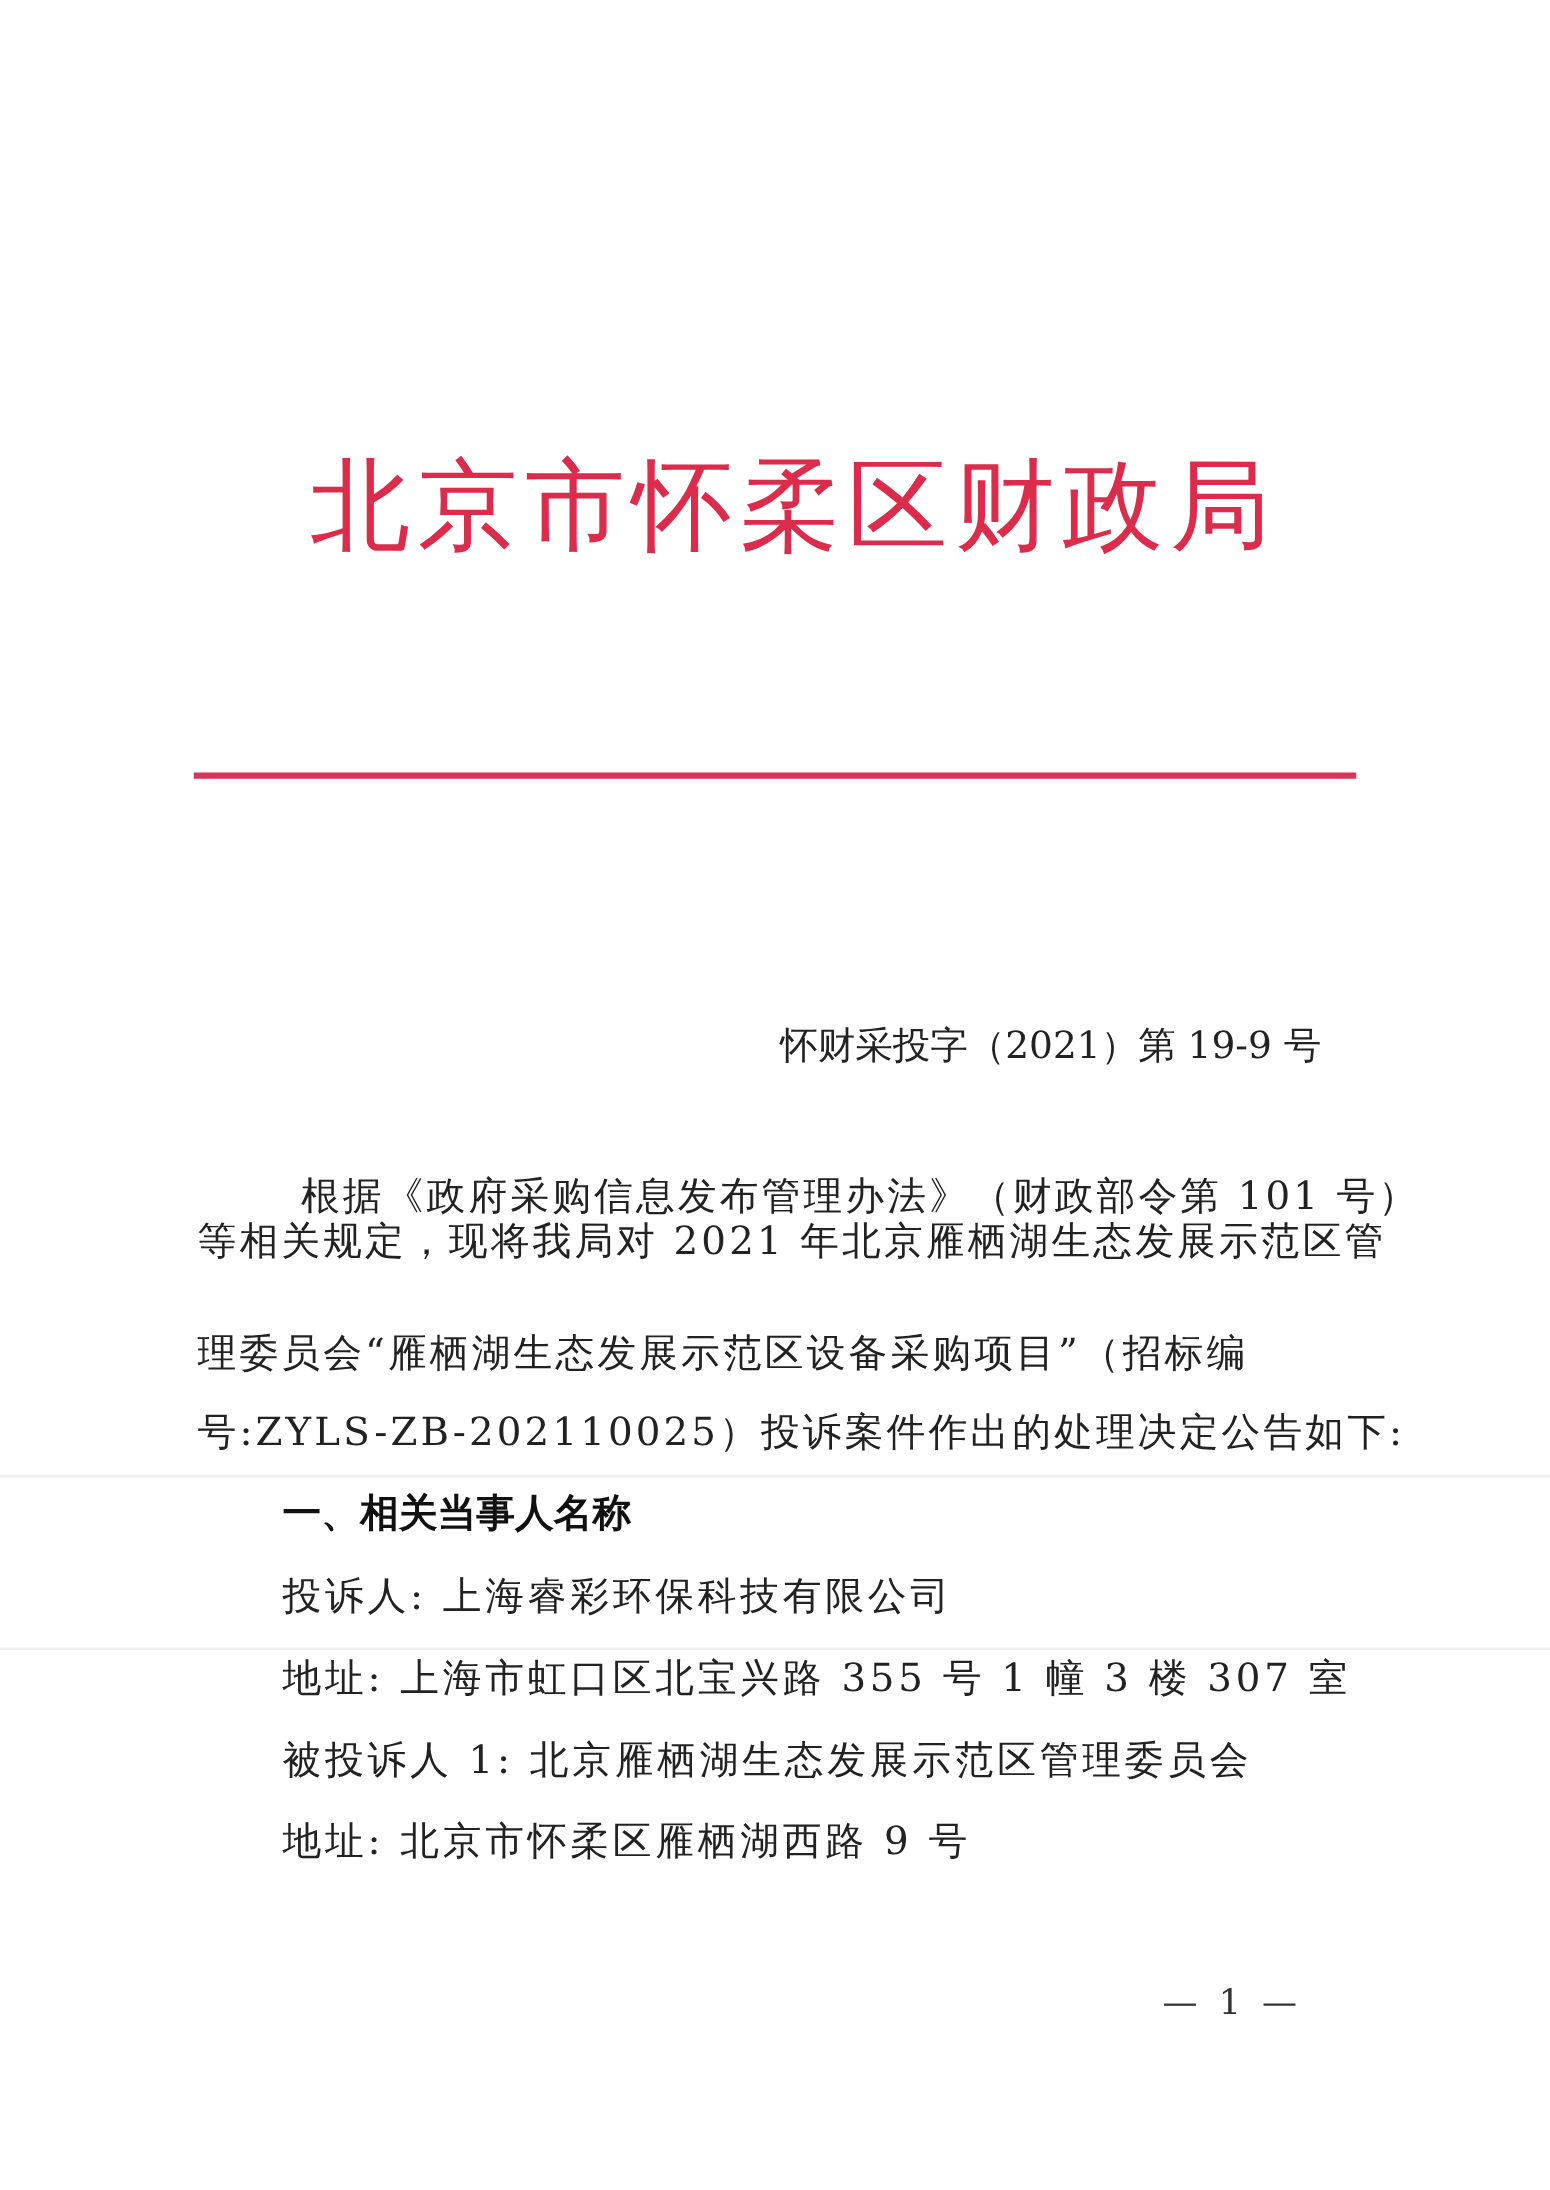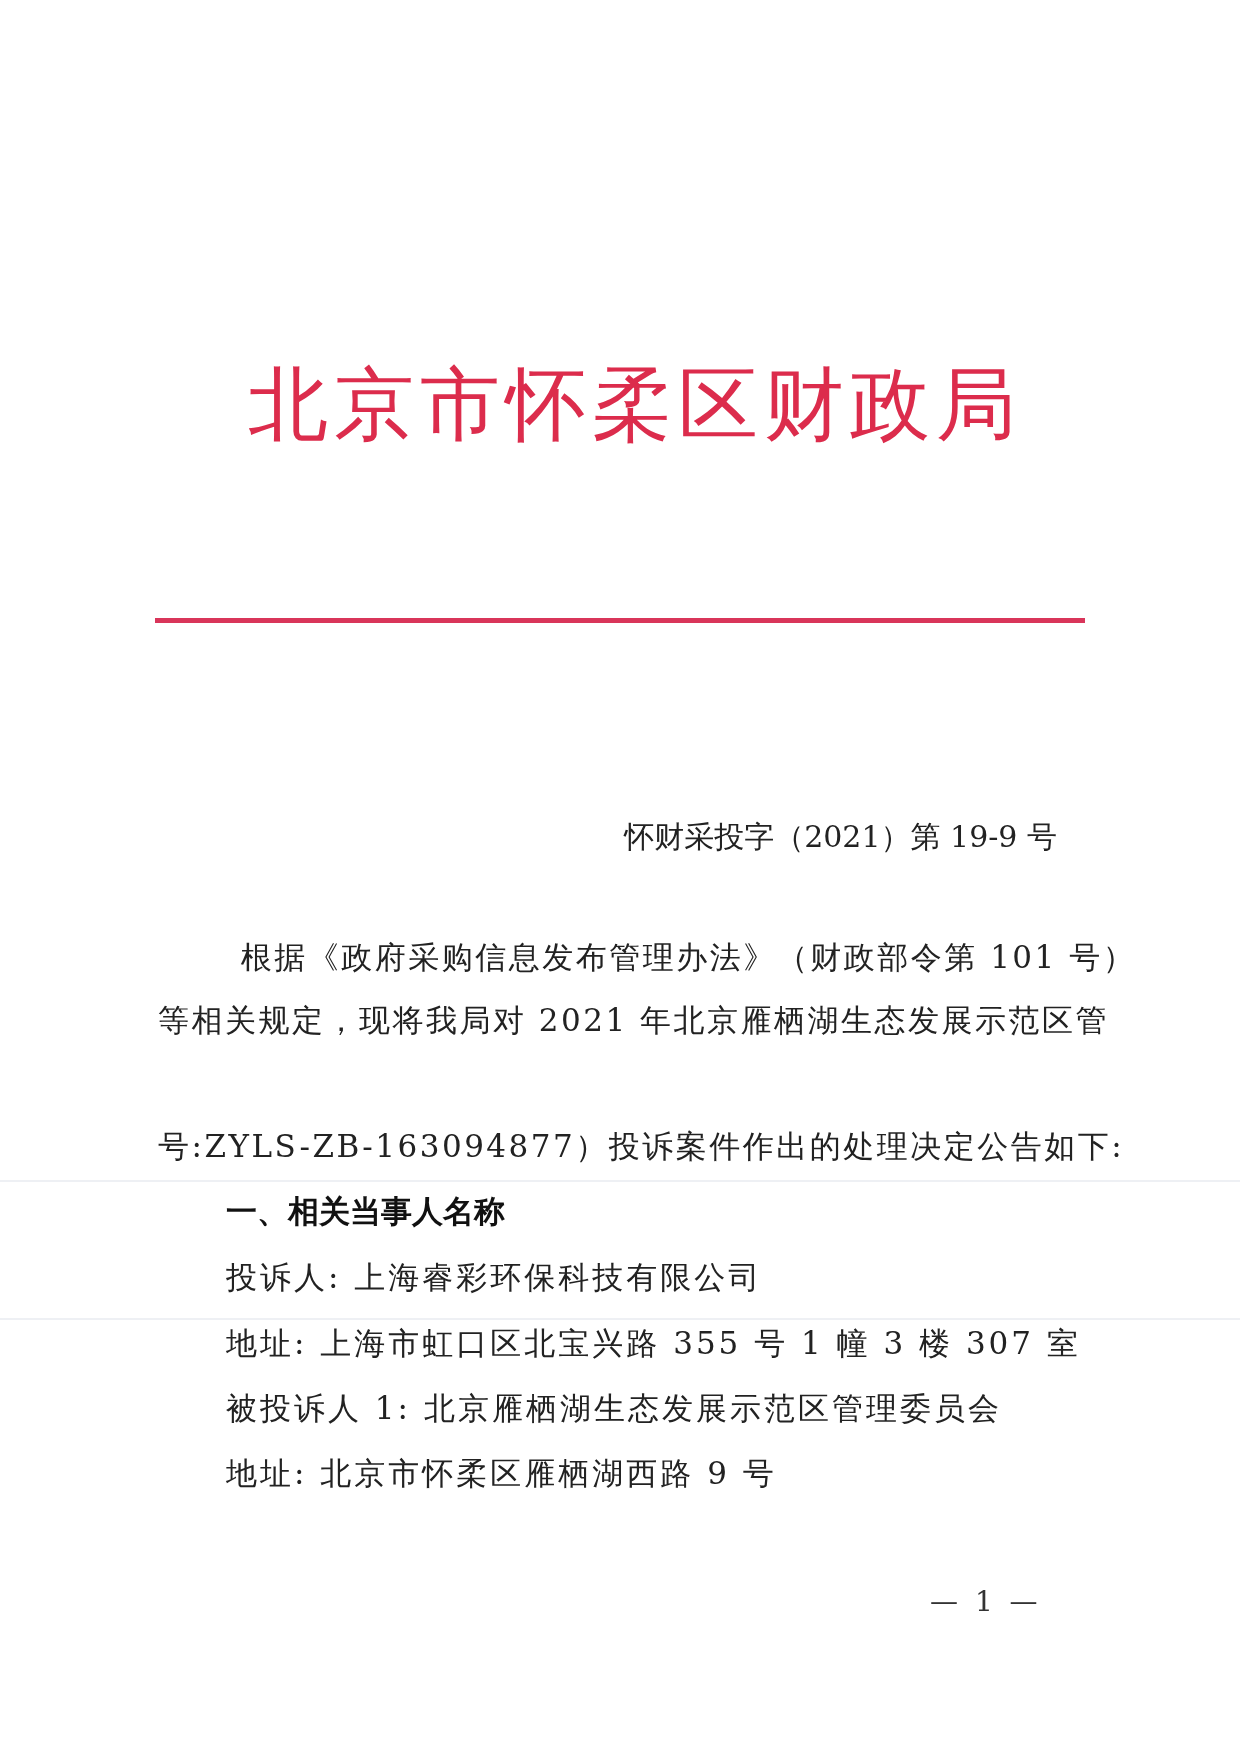--- a/index.html
+++ b/index.html
@@ -104,22 +104,23 @@
 <div class="page">
 
   <div class="header-title">北京市怀柔区财政局</div>
 
   <div class="red-rule"></div>
 
 
   <div class="doc-number">怀财采投字（2021）第 19-9 号</div>
 
   <div class="body-line indent" style="top:942px;text-align:center;">根据《政府采购信息发布管理办法》（财政部令第 101 号）</div>
-  <div class="body-line" style="top:1005px;">等相关规定，现将我局对 2021 年北京雁栖湖生态发展示范区管</div>
-  <div class="body-line" style="top:1131px;">号:ZYLS-ZB-163094877）投诉案件作出的处理决定公告如下:</div>
+  <div class="body-line" style="top:978px;">等相关规定，现将我局对 2021 年北京雁栖湖生态发展示范区管</div>
+  <div class="body-line" style="top:1068px;">理委员会“雁栖湖生态发展示范区设备采购项目”（招标编</div>
+  <div class="body-line" style="top:1131px;">号:ZYLS-ZB-202110025）投诉案件作出的处理决定公告如下:</div>
 
   <div class="scan-line" style="top:1180px;"></div>
 
   <div class="section-heading">一、相关当事人名称</div>
 
   <div class="party-line" style="top:1262px;">投诉人: 上海睿彩环保科技有限公司</div>
   <div class="scan-line" style="top:1318px;"></div>
   <div class="party-line" style="top:1328px;">地址: 上海市虹口区北宝兴路 355 号 1 幢 3 楼 307 室</div>
   <div class="party-line" style="top:1393px;">被投诉人 1: 北京雁栖湖生态发展示范区管理委员会</div>
   <div class="party-line" style="top:1458px;">地址: 北京市怀柔区雁栖湖西路 9 号</div>

